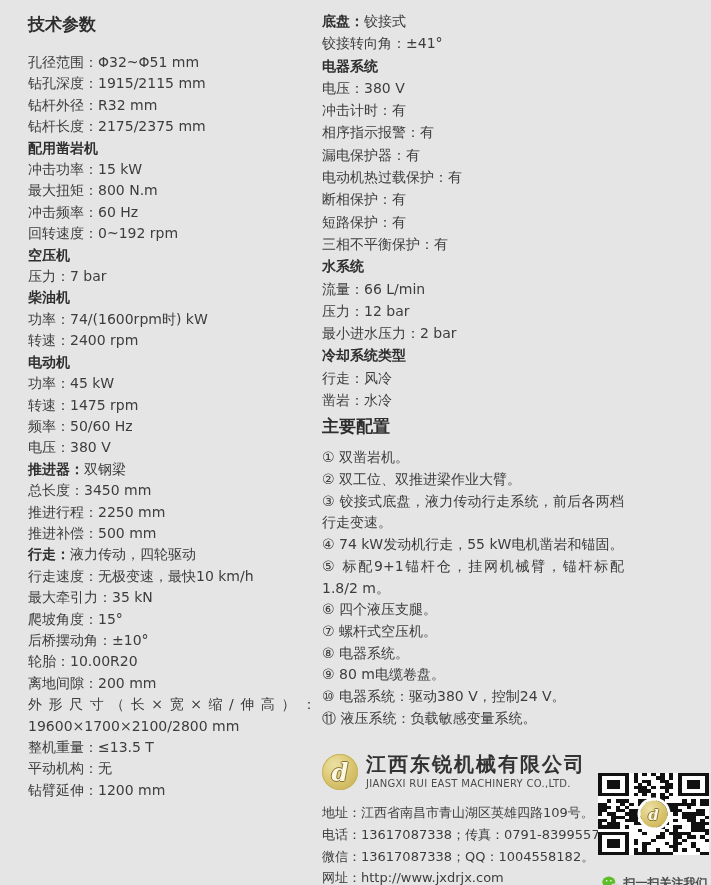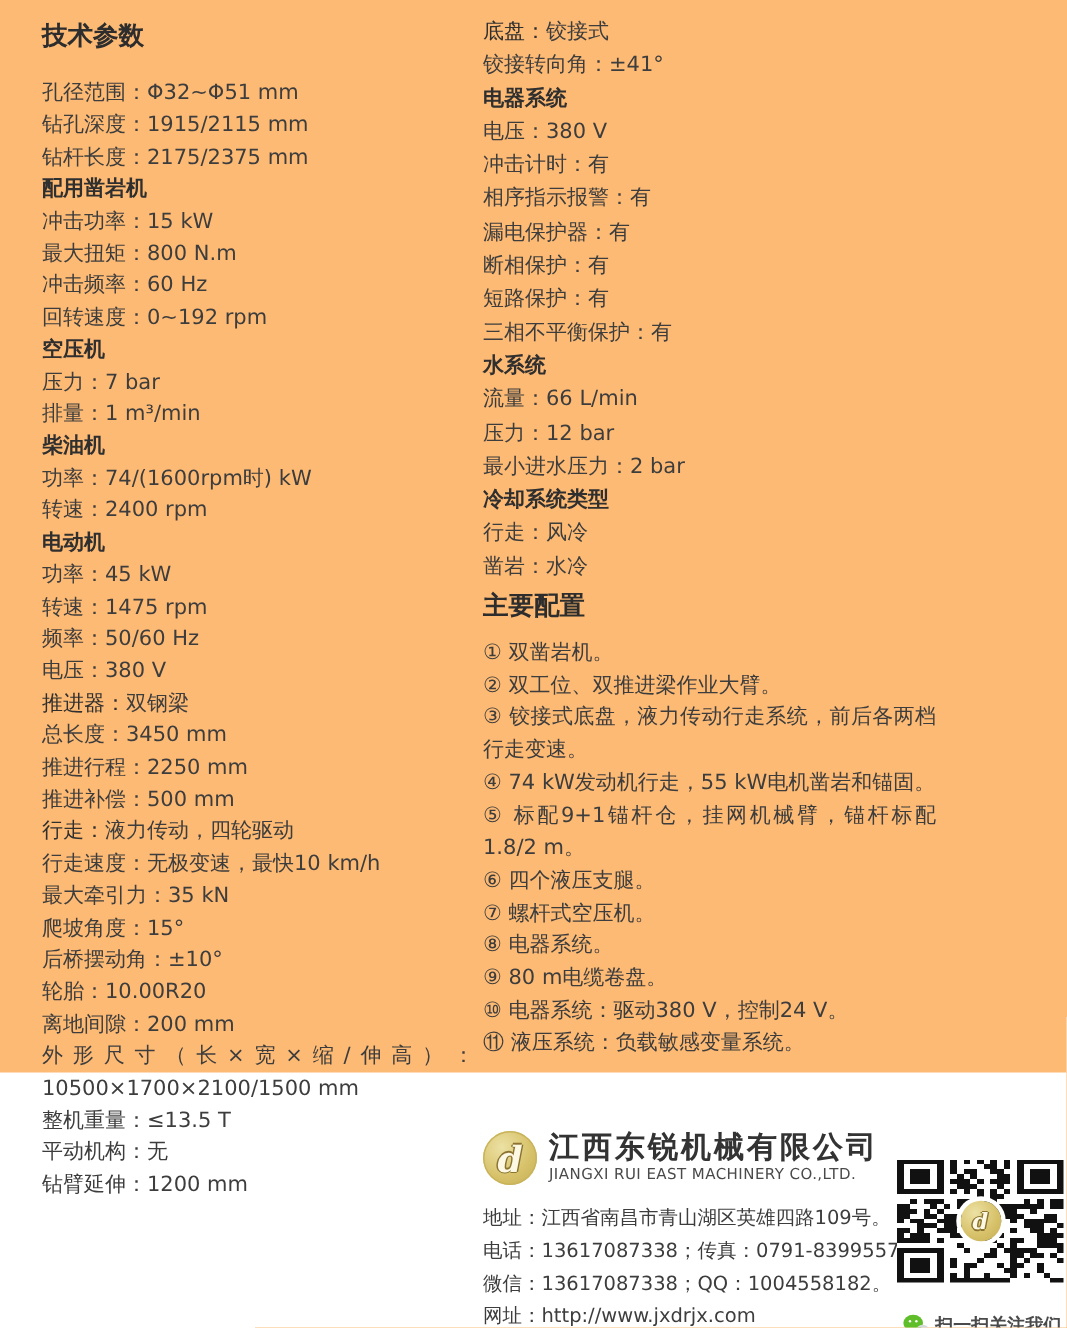--- a/index.html
+++ b/index.html
@@ -1,33 +1,33 @@
 <!DOCTYPE html>
 <html><head>
 <meta charset="utf-8">
 <style>
   html,body{margin:0;padding:0;}
   body{
     width:711px;height:885px;background:#ffffff;
     font-family:"DejaVu Sans","Liberation Sans",sans-serif;
     color:#3d3d3d;overflow:hidden;
   }
-  .page{position:relative;width:711px;height:715px;background:#fdba74;}
+  .page{position:relative;width:711px;height:885px;background:#e5e5e5;}
 
   
   .col-left{position:absolute;left:28px;top:13px;width:288px;}
   .col-right{position:absolute;left:322px;top:10px;width:302px;}
 
   .sec-title{font-size:17px;font-weight:700;color:#2d2d2d;margin:0 0 16px 0;line-height:23px;}
   .cfg-title{margin:4px 0 9px 0;}
 
   .line{font-size:14px;line-height:21.4px;white-space:nowrap;}
   .col-right .spec-list .line{line-height:22.3px;}
   .line .hd{font-weight:700;color:#2f2f2f;}
-  .line.b-lab .lab{font-weight:400;color:#2f2f2f;}
+  .line.b-lab .lab{font-weight:700;color:#2f2f2f;}
   .line.stretch{text-align:justify;text-align-last:justify;white-space:normal;}
 
   .cfg-list .c-item{font-size:14px;line-height:21.7px;text-align:justify;color:#3d3d3d;}
 
   
   .footer{position:absolute;left:322px;top:748px;width:389px;height:137px;}
   .logo-row{display:flex;align-items:flex-start;gap:8px;margin-top:4px;width:276px;}
   .coin{width:36px;height:36px;border-radius:50%;flex:0 0 36px;margin-top:2px;position:relative;
         background:radial-gradient(circle at 35% 30%, #ece1a4 0%, #d8c36c 55%, #c3ad52 100%);
         box-shadow:inset 0 0 0 1px #c9b45c;}
@@ -59,38 +59,38 @@
 <div class="page">
 
   <section class="col-left">
     <h1 class="sec-title">技术参数</h1>
     <div class="spec-list">
 
         <div class="line"><span class="lab">孔径范围：</span><span class="val">Φ32~Φ51 mm</span></div>
 
         <div class="line"><span class="lab">钻孔深度：</span><span class="val">1915/2115 mm</span></div>
 
+        <div class="line"><span class="lab">钻杆外径：</span><span class="val">R32 mm</span></div>
 
         <div class="line"><span class="lab">钻杆长度：</span><span class="val">2175/2375 mm</span></div>
 
         <div class="line"><span class="hd">配用凿岩机</span></div>
 
         <div class="line"><span class="lab">冲击功率：</span><span class="val">15 kW</span></div>
 
         <div class="line"><span class="lab">最大扭矩：</span><span class="val">800 N.m</span></div>
 
         <div class="line"><span class="lab">冲击频率：</span><span class="val">60 Hz</span></div>
 
         <div class="line"><span class="lab">回转速度：</span><span class="val">0~192 rpm</span></div>
 
         <div class="line"><span class="hd">空压机</span></div>
 
         <div class="line"><span class="lab">压力：</span><span class="val">7 bar</span></div>
 
-        <div class="line"><span class="lab">排量：</span><span class="val">1 m³/min</span></div>
 
         <div class="line"><span class="hd">柴油机</span></div>
 
         <div class="line"><span class="lab">功率：</span><span class="val">74/(1600rpm时) kW</span></div>
 
         <div class="line"><span class="lab">转速：</span><span class="val">2400 rpm</span></div>
 
         <div class="line"><span class="hd">电动机</span></div>
 
         <div class="line"><span class="lab">功率：</span><span class="val">45 kW</span></div>
@@ -118,21 +118,21 @@
         <div class="line"><span class="lab">爬坡角度：</span><span class="val">15°</span></div>
 
         <div class="line"><span class="lab">后桥摆动角：</span><span class="val">±10°</span></div>
 
         <div class="line"><span class="lab">轮胎：</span><span class="val">10.00R20</span></div>
 
         <div class="line"><span class="lab">离地间隙：</span><span class="val">200 mm</span></div>
 
         <div class="line stretch"><span class="plain">外形尺寸（长×宽×缩/伸高）：</span></div>
 
-        <div class="line"><span class="plain">10500×1700×2100/1500 mm</span></div>
+        <div class="line"><span class="plain">19600×1700×2100/2800 mm</span></div>
 
         <div class="line"><span class="lab">整机重量：</span><span class="val">≤13.5 T</span></div>
 
 
 
         <div class="line"><span class="lab">平动机构：</span><span class="val">无</span></div>
 
         <div class="line"><span class="lab">钻臂延伸：</span><span class="val">1200 mm</span></div>
       </div>
   </section>
@@ -147,20 +147,21 @@
         <div class="line"><span class="hd">电器系统</span></div>
 
         <div class="line"><span class="lab">电压：</span><span class="val">380 V</span></div>
 
         <div class="line"><span class="lab">冲击计时：</span><span class="val">有</span></div>
 
         <div class="line"><span class="lab">相序指示报警：</span><span class="val">有</span></div>
 
         <div class="line"><span class="lab">漏电保护器：</span><span class="val">有</span></div>
 
+        <div class="line"><span class="lab">电动机热过载保护：</span><span class="val">有</span></div>
 
         <div class="line"><span class="lab">断相保护：</span><span class="val">有</span></div>
 
         <div class="line"><span class="lab">短路保护：</span><span class="val">有</span></div>
 
         <div class="line"><span class="lab">三相不平衡保护：</span><span class="val">有</span></div>
 
         <div class="line"><span class="hd">水系统</span></div>
 
         <div class="line"><span class="lab">流量：</span><span class="val">66 L/min</span></div>

